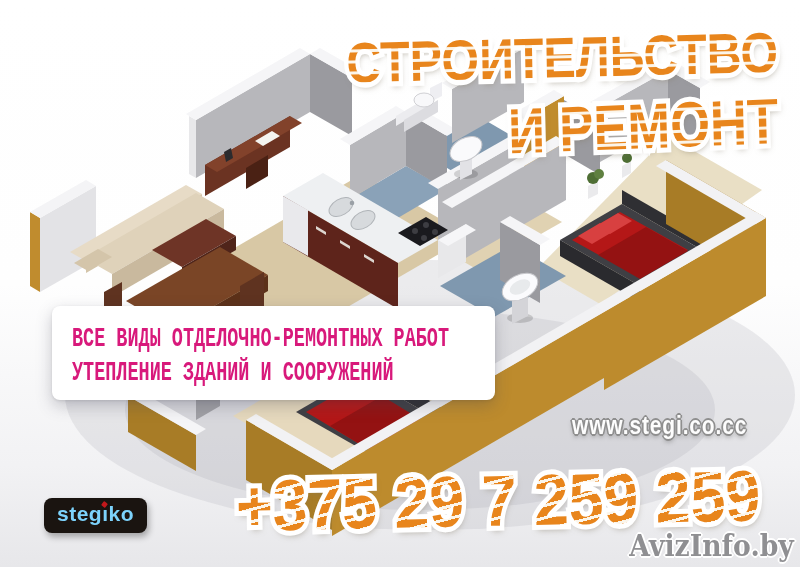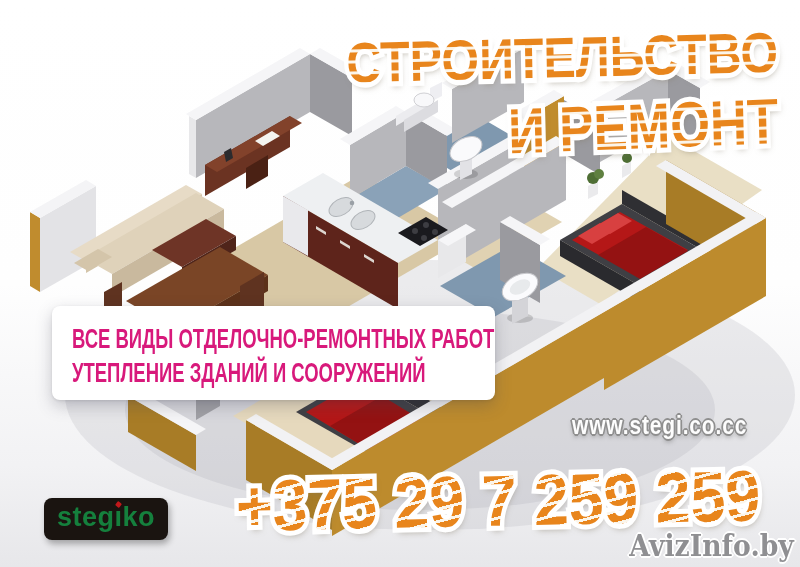--- a/index.html
+++ b/index.html
@@ -28,40 +28,41 @@
 
   .phone-block{position:absolute;left:236px;top:470px;}
   .phone-line{font-size:72px;transform:scaleX(.87) rotate(-1deg);transform-origin:0 50%;}
 
   
   .services-box{
     position:absolute;left:52px;top:306px;width:443px;height:94px;
     background:#ffffff;border-radius:8px;
     box-shadow:0 6px 16px rgba(70,70,85,.28),0 1px 3px rgba(0,0,0,.10);
     padding:16px 14px 16px 20px;
+    font-family:Liberation Mono, monospace;
   }
   .services-line{display:block;white-space:nowrap;font-weight:bold;color:#d8197b;
     font-size:28px;line-height:1.2;letter-spacing:0px;
     transform:scaleX(.66);transform-origin:0 50%;}
 
   
   .website{
     position:absolute;left:572px;top:411px;font-weight:bold;font-size:25px;color:#fdfdfd;
     white-space:nowrap;transform:scaleX(.84);transform-origin:0 50%;letter-spacing:1px;
     text-shadow:-2px 0 0 #8f8f8f,2px 0 0 #8f8f8f,0 -2px 0 #8f8f8f,0 2px 0 #8f8f8f,
                 -1px -1px 0 #8f8f8f,1px -1px 0 #8f8f8f,-1px 1px 0 #8f8f8f,1px 1px 0 #8f8f8f,
                 0 3px 5px rgba(90,90,90,.5);
   }
 
   
   .logo-badge{
     position:absolute;left:44px;top:498px;background:#1a1410;border-radius:8px;
     padding:4px 13px 7px 13px;box-shadow:2px 4px 6px rgba(0,0,0,.30);
   }
-  .logo-text{font-weight:bold;font-size:27px;color:#15803d;letter-spacing:.5px;white-space:nowrap;}
+  .logo-text{font-weight:bold;font-size:21px;color:#7dd3fc;letter-spacing:.5px;white-space:nowrap;}
   .logo-i{position:relative;display:inline-block;}
   .logo-i::after{content:"";position:absolute;left:50%;top:0px;width:5px;height:5px;margin-left:-3px;
     background:#c2181b;transform:rotate(38deg);border-radius:1px;}
 
   
   .watermark{
     position:absolute;right:6px;top:529px;font-family:"DejaVu Serif",serif;font-weight:bold;
     font-size:29px;color:#8f8f92;white-space:nowrap;transform:scaleX(.92);transform-origin:100% 50%;
     text-shadow:-2px 0 0 #fff,2px 0 0 #fff,0 -2px 0 #fff,0 2px 0 #fff,
                 -1px -1px 0 #fff,1px -1px 0 #fff,-1px 1px 0 #fff,1px 1px 0 #fff;

